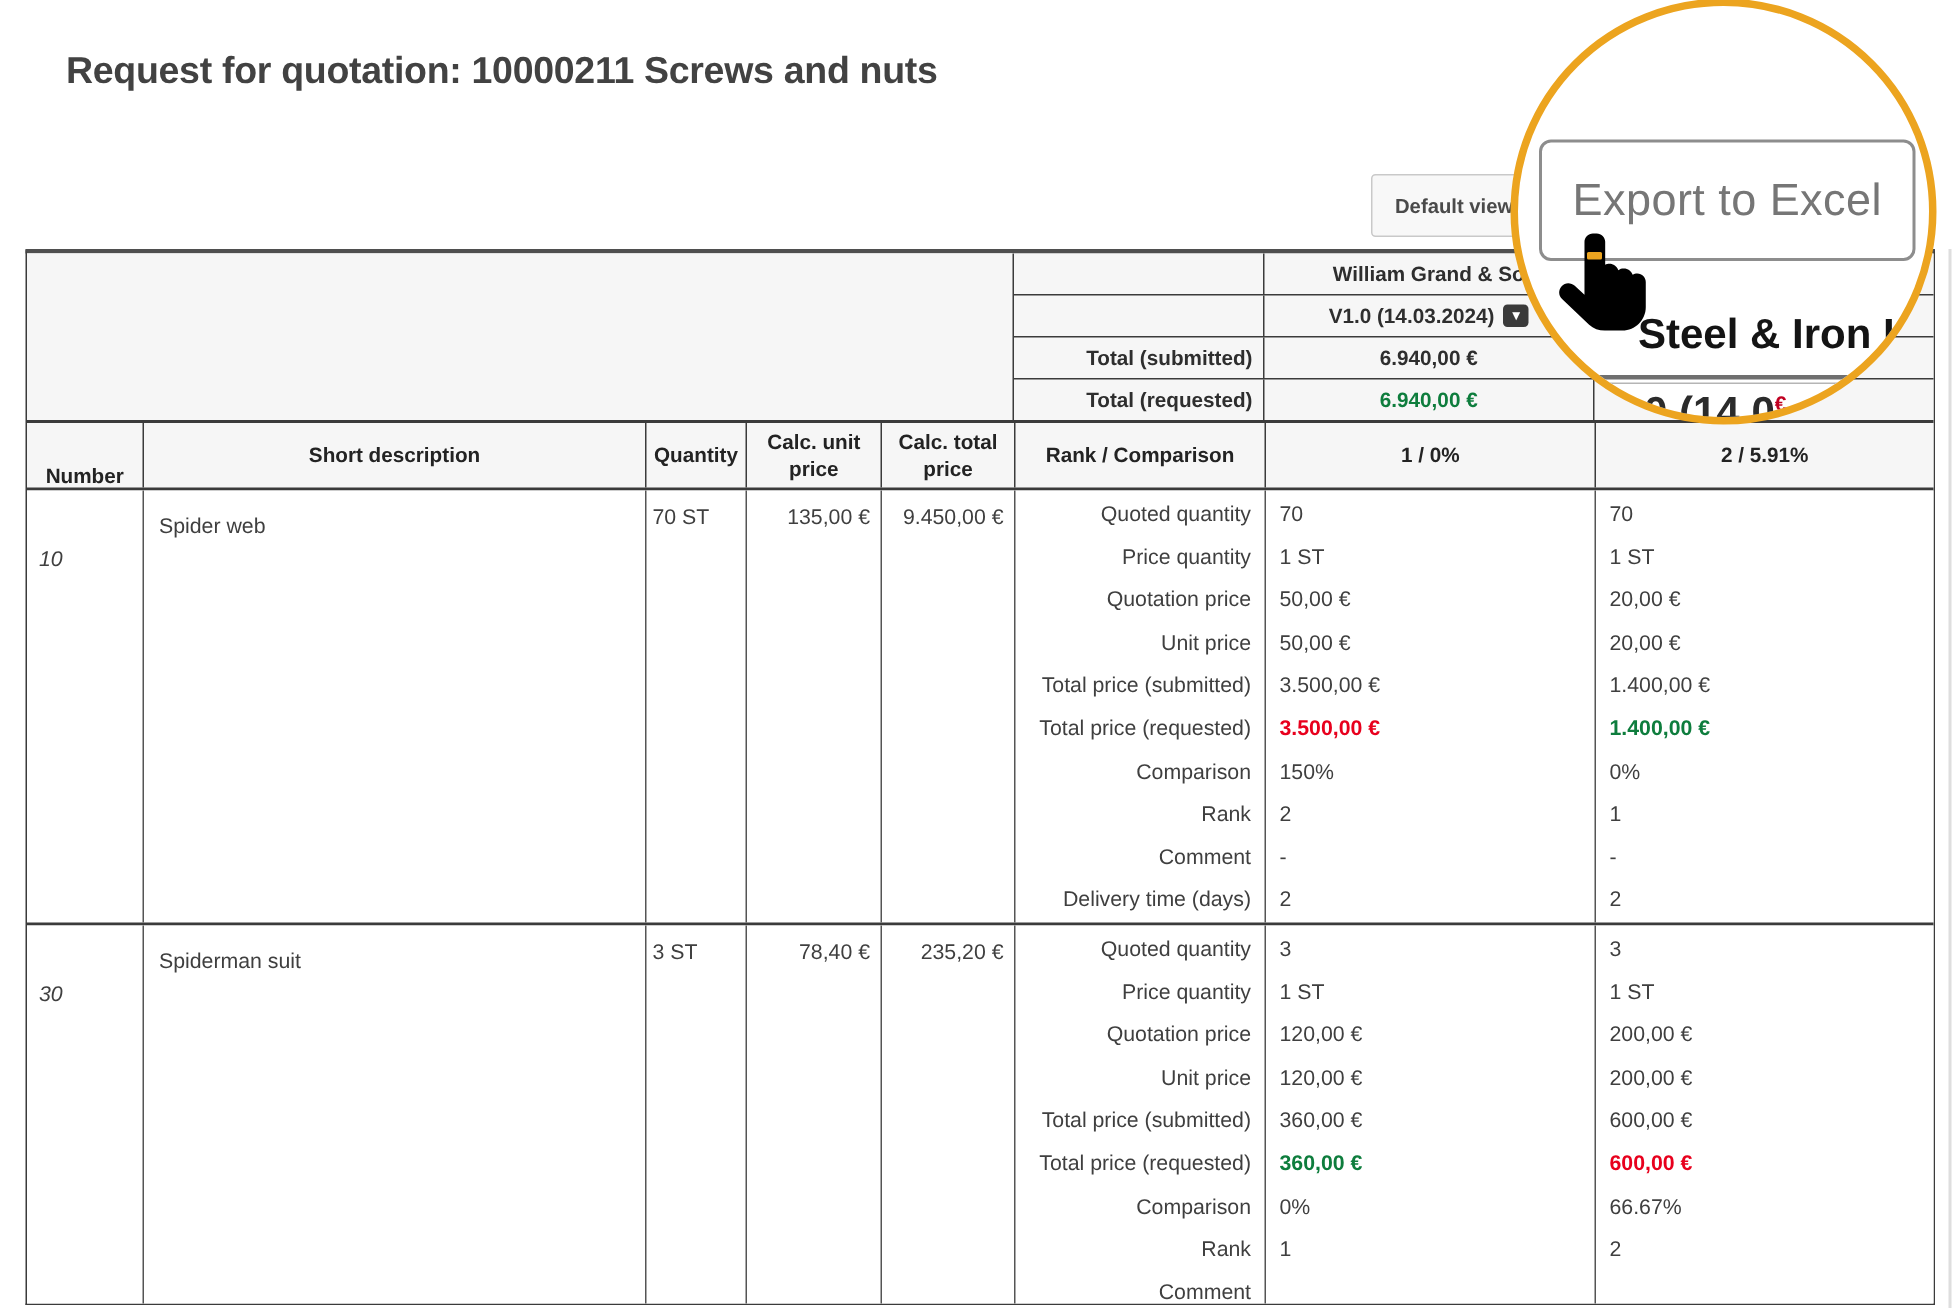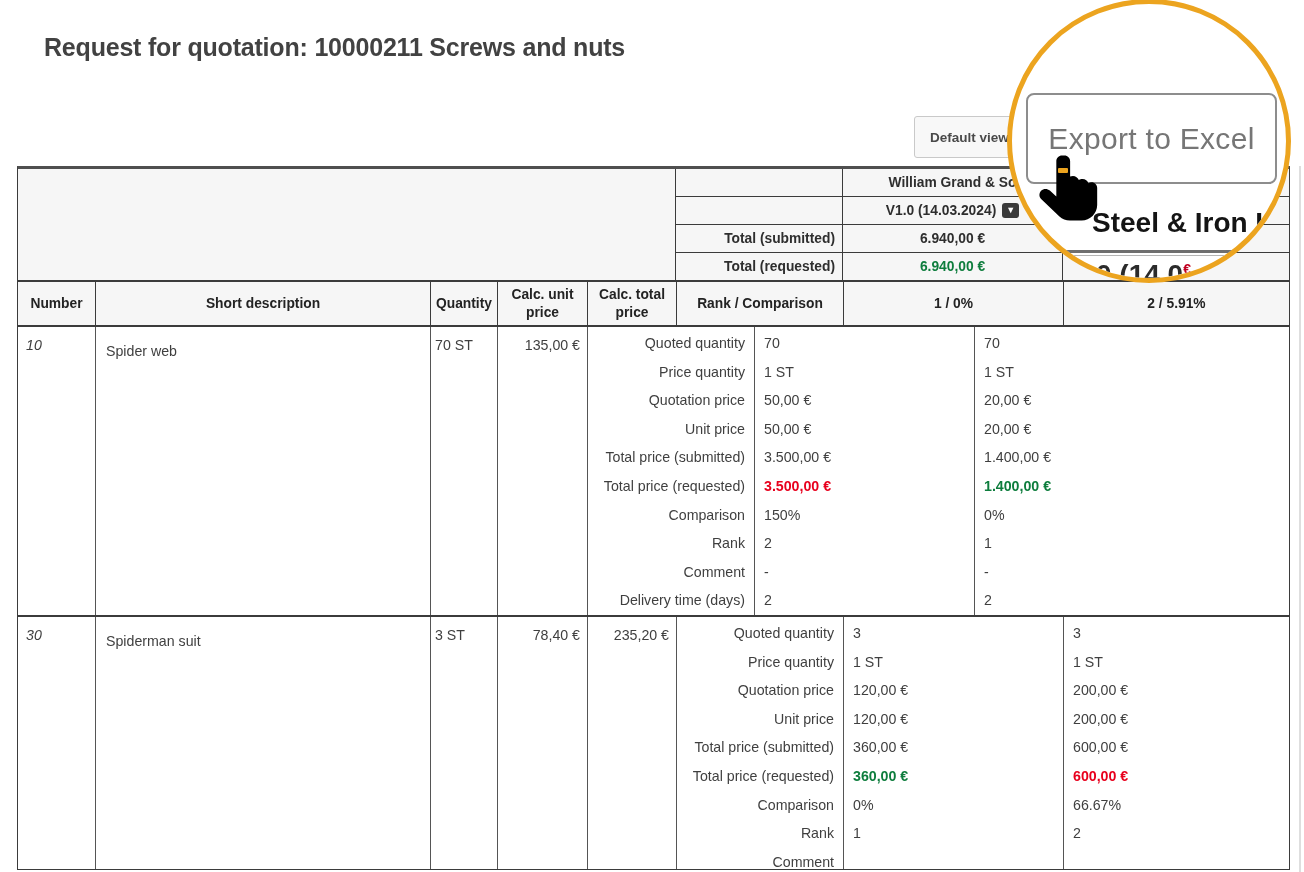--- a/index.html
+++ b/index.html
@@ -39,21 +39,21 @@
   .dd-btn { display:inline-flex; width:17px; height:15px; background:#3a3a3a; border-radius:3px;
             margin-left:6px; align-items:center; justify-content:center;
             color:#fff; font-size:9px; line-height:15px; }
 
   .header-row { display:flex; height:45px; background:#f6f6f6; border-bottom:2px solid #3b3b3b; }
   .hcell { display:flex; align-items:center; justify-content:center; text-align:center;
            font-weight:bold; font-size:13.8px; color:#232323; border-left:1px solid #3b3b3b;
            line-height:1.3; padding:0 4px; }
   .hcell:first-child { border-left:none; }
 
-  .c-num   { width:77px;  }
+  .c-num   { width:77px;margin-top:28px;  }
   .c-desc  { width:335px; }
   .c-qty   { width:67px;  }
   .c-unit  { width:90px;  }
   .c-total { width:89px;  }
   .c-lbls  { width:167px; }
   .c-s1    { width:220px; }
   .c-s2    { flex:1; }
 
   .item-row { display:flex; background:#fff; }
   .item-row.first { height:290px; border-bottom:2px solid #3b3b3b; }
@@ -69,21 +69,21 @@
   .details { padding-top:2px; }
   .subline { height:28.6px; line-height:28.6px; white-space:nowrap; overflow:hidden; }
   .col-detail-labels { text-align:right; }
   .col-detail-labels .subline { padding-right:9px; }
   .col-detail-vals .subline { padding-left:9px; }
 
   
   .magnifier { position:absolute; left:1007px; top:-1px; width:284px; height:284px;
                border-radius:50%; border:5px solid #ECA41F; background:#fff;
                overflow:hidden; z-index:5; }
-  .mag-export-btn { position:absolute; left:14px; top:89px; width:251px; height:91px;
+  .mag-export-btn { position:absolute; left:14px; top:89px; width:251px; height:81px;
                     background:#fff; border:2px solid #8d8d8d; border-radius:8px;
                     display:flex; align-items:center; justify-content:center;
                     font-size:30px; color:#767676; letter-spacing:0.3px; }
   .mag-hand { position:absolute; left:26px; top:144px; width:62px; height:80px; }
   .mag-notch { position:absolute; left:46px; top:164px; width:10px; height:5px;
                background:#ECA41F; border-radius:1px; }
   .mag-supplier { position:absolute; left:80px; top:203px; font-size:28px; font-weight:bold;
                   color:#141414; white-space:nowrap; }
   .mag-line1 { position:absolute; left:40px; top:246px; width:238px; height:3px; background:#6f6f6f; }
   .mag-line2 { position:absolute; left:40px; top:251px; width:238px; height:1px; background:#b5b5b5; }
@@ -142,20 +142,21 @@
     <div class="hcell c-lbls">Rank / Comparison</div>
     <div class="hcell c-s1">1 / 0%</div>
     <div class="hcell c-s2">2 / 5.91%</div>
   </div>
 
   <div class="item-row first">
     <div class="bcell c-num cell-num">10</div>
     <div class="bcell c-desc cell-desc">Spider web</div>
     <div class="bcell c-qty cell-qty">70 ST</div>
     <div class="bcell c-unit cell-unit">135,00 €</div>
+    <div class="bcell c-total cell-total">9.450,00 €</div>
     <div class="bcell c-lbls details col-detail-labels">
       <div class="subline">Quoted quantity</div>
       <div class="subline">Price quantity</div>
       <div class="subline">Quotation price</div>
       <div class="subline">Unit price</div>
       <div class="subline">Total price (submitted)</div>
       <div class="subline">Total price (requested)</div>
       <div class="subline">Comparison</div>
       <div class="subline">Rank</div>
       <div class="subline">Comment</div>

